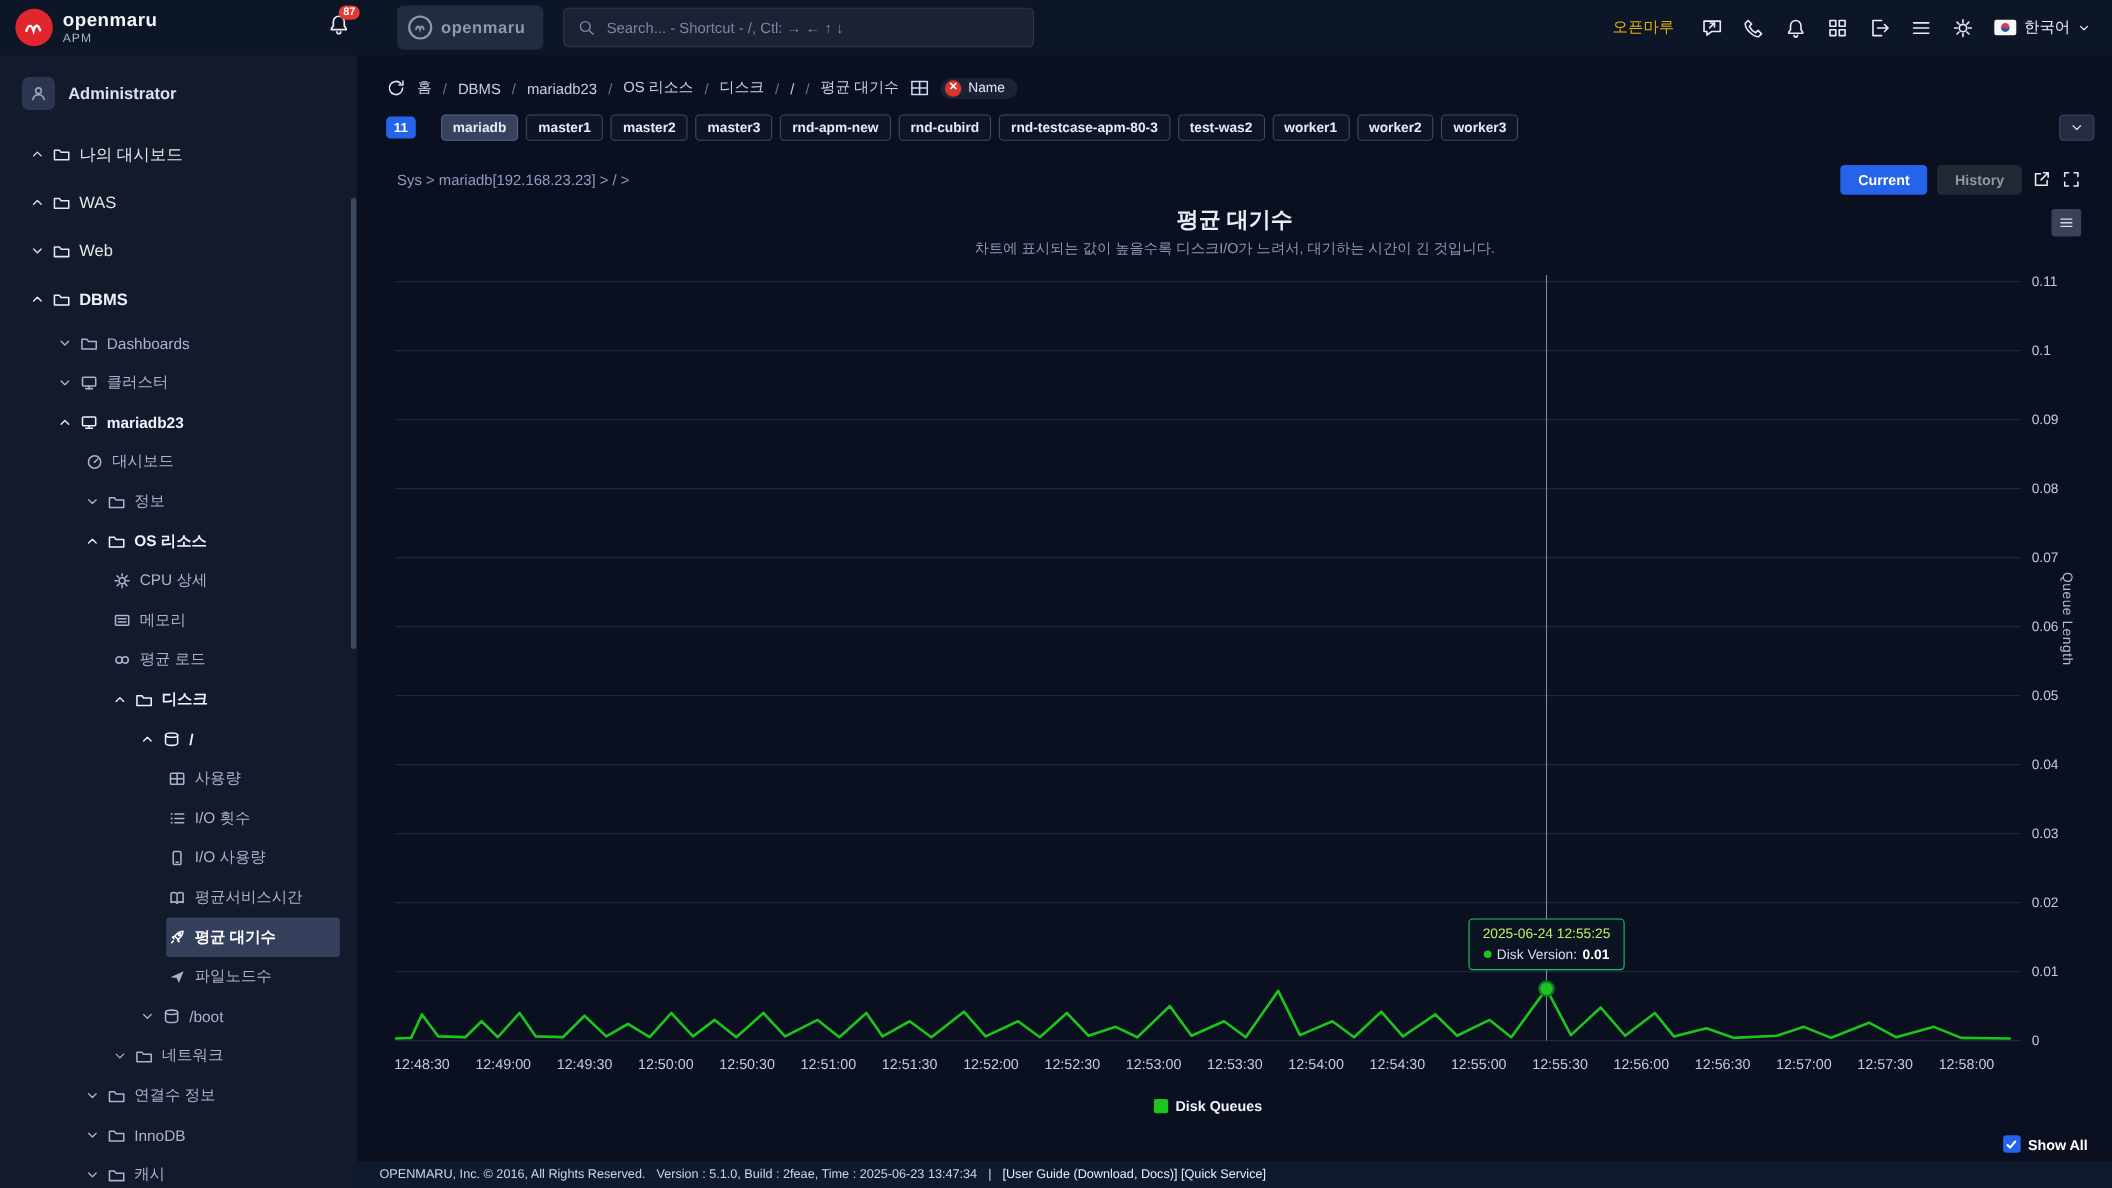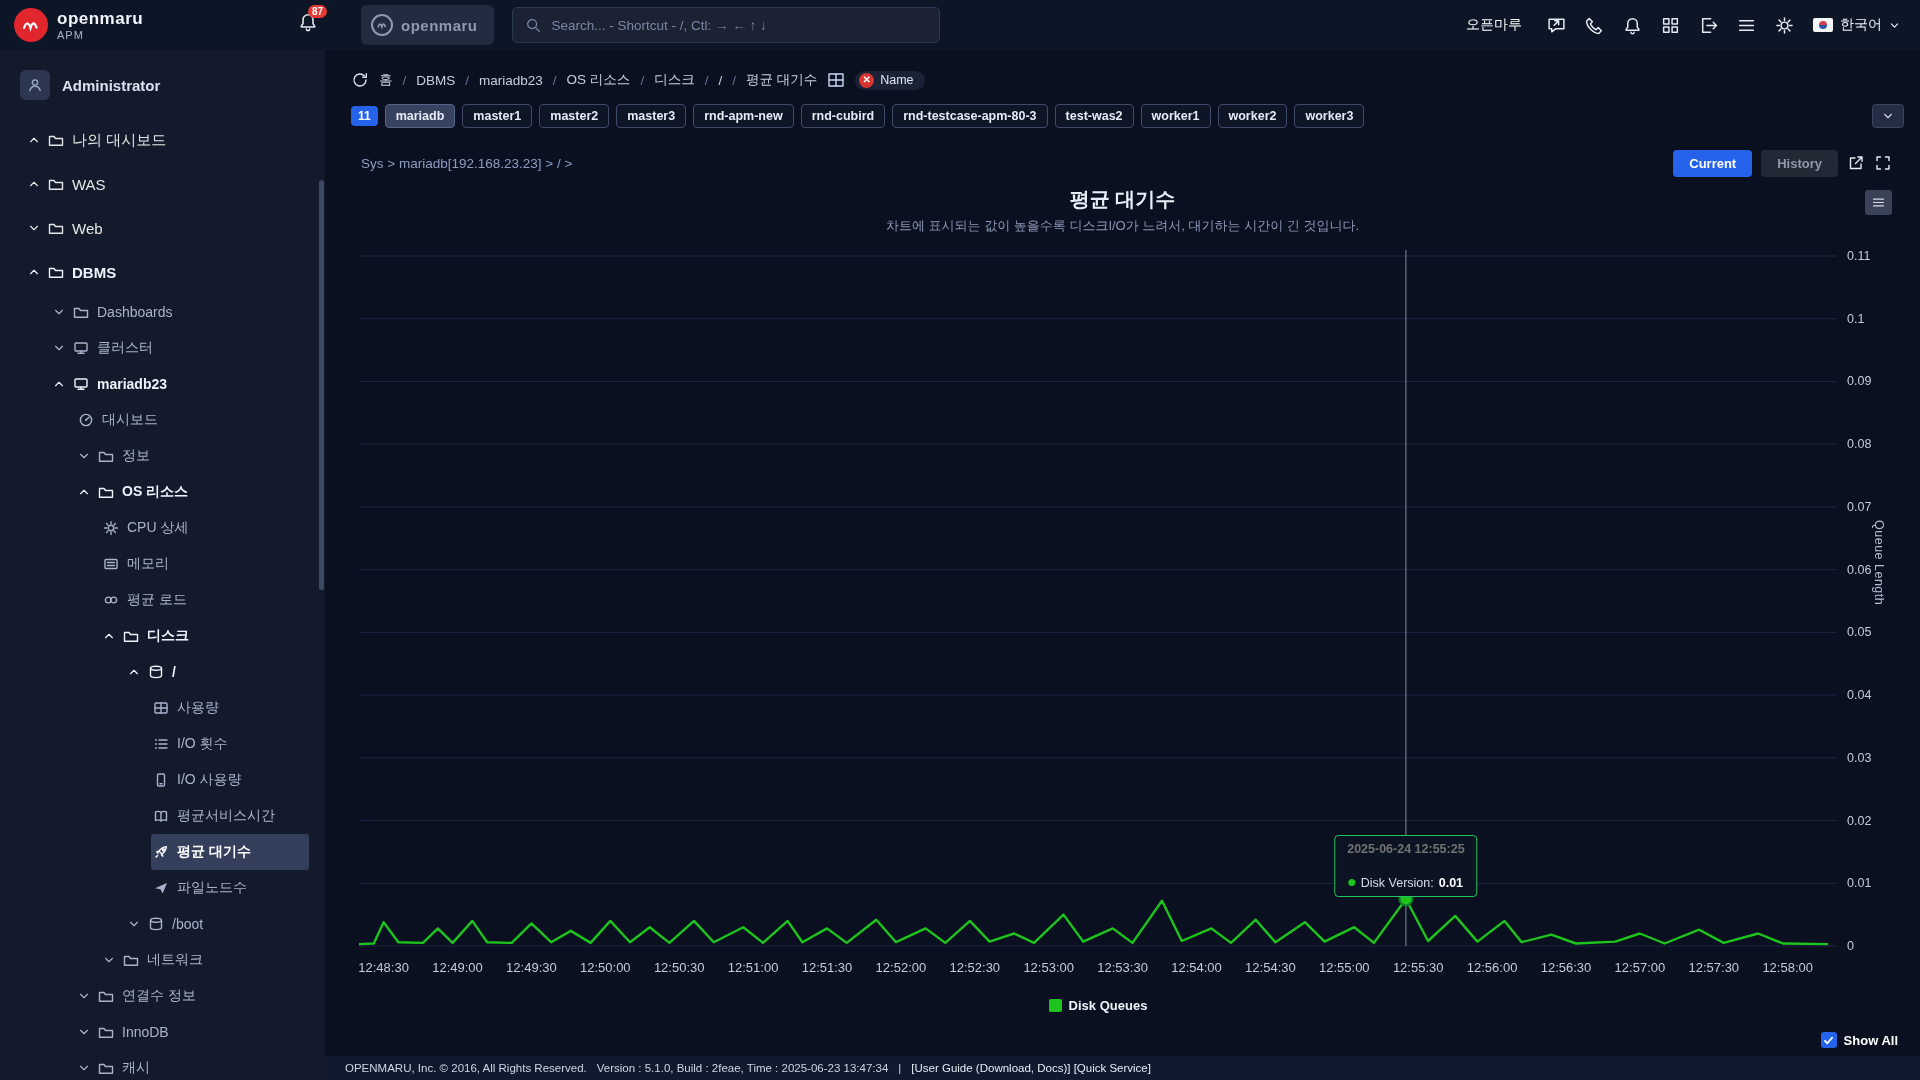--- a/index.html
+++ b/index.html
@@ -27,21 +27,21 @@
     border-radius:9px; padding:1px 4px; min-width:17px; text-align:center; }
   .h-mid { display:flex; align-items:center; gap:18px; margin-left:36px; }
   .peer-widget { height:40px; background:#222b40; border-radius:6px; display:flex; align-items:center; gap:8px; padding:0 16px 0 10px; color:#8e99ad; }
   .peer-widget .pm { width:22px; height:22px; border-radius:50%; border:2px solid #8e99ad; display:flex; align-items:center; justify-content:center; }
   .peer-widget .pm svg { stroke:#8e99ad; stroke-width:2; fill:none; stroke-linecap:round; }
   .peer-name { font-size:15px; font-weight:bold; letter-spacing:.5px; }
   .search-box { width:428px; height:36px; background:#1a2234; border:1px solid #2c3853; border-radius:5px; display:flex; align-items:center; padding:0 12px; gap:9px; color:#7a87a3; }
   .search-box input { background:transparent; border:none; outline:none; color:#aeb9d0; font-size:13.5px; width:100%; font-family:"Liberation Sans",sans-serif; }
   .search-box input::placeholder { color:#7a87a3; }
   .h-right { margin-left:auto; display:flex; align-items:center; gap:19px; padding-right:20px; }
-  .h-user { font-size:14px; color:#ffffff; margin-right:6px; }
+  .h-user { font-size:14px; color:#eab308; margin-right:6px; }
   .h-icon { color:#e7ebf3; cursor:pointer; }
   .h-lang { display:flex; align-items:center; gap:7px; font-size:14px; color:#eef2f9; cursor:pointer; }
   .flag { width:20px; height:14px; background:#f5f6f8; border-radius:2px; position:relative; overflow:hidden; flex:none; }
   .flag .tg { position:absolute; left:6px; top:3px; width:8px; height:8px; border-radius:50%;
     background:linear-gradient(180deg,#d43d4f 50%,#2e55a5 50%); }
 
   
   .sidebar { position:absolute; top:50px; left:0; width:325px; bottom:0; background:#121a2b; overflow:hidden; }
   .side-user { display:flex; align-items:center; gap:12px; padding:20px 16px 18px 20px; }
   .avatar { width:30px; height:30px; border-radius:6px; background:#2c3650; color:#9aa7c2; display:flex; align-items:center; justify-content:center; }
@@ -64,21 +64,21 @@
   .main { position:absolute; left:325px; top:50px; right:0; bottom:24px; background:#0a101f; overflow:hidden; }
 
   .breadcrumb-row { position:absolute; top:16px; left:26px; right:20px; height:28px; display:flex; align-items:center; gap:10px; font-size:13.5px; color:#c6cfe0; }
   .crumb { cursor:pointer; }
   .crumb-sep { color:#667194; }
   .bc-icon { color:#dfe5f0; cursor:pointer; }
   .bc-grid { color:#c9d8f4; cursor:pointer; }
   .name-pill { display:flex; align-items:center; gap:6px; background:#1a2336; border-radius:12px; padding:2px 11px 2px 4px; font-size:12.5px; color:#dfe6f2; cursor:pointer; }
   .name-x { width:15px; height:15px; border-radius:50%; background:#d7352f; color:#fff; font-size:10px; font-weight:bold; display:flex; align-items:center; justify-content:center; line-height:1; }
 
-  .tag-row { position:absolute; top:54px; left:26px; right:16px; display:flex; align-items:center; gap:7px; }
+  .tag-row { position:absolute; top:54px; left:26px; right:16px; display:flex; align-items:center; gap:23px; }
   .tag-count { background:#2563eb; color:#fff; font-size:12px; font-weight:bold; border-radius:4px; padding:3px 7px; }
   .tag-chip { height:24px; display:flex; align-items:center; padding:0 10px; border-radius:4px; font-size:12.5px; font-weight:bold; color:#e6ebf5; background:#0d1526; border:1px solid #3d4a68; cursor:pointer; }
   .tag-chip.sel { background:#37425f; border-color:#55648a; }
   .tag-dd { margin-left:auto; width:32px; height:24px; background:#232c42; border:1px solid #3a4763; border-radius:4px; display:flex; align-items:center; justify-content:center; color:#cfd6e6; cursor:pointer; }
   .tag-dd svg { width:12px; height:12px; }
 
   .context-row { position:absolute; top:98px; left:36px; right:28px; height:30px; display:flex; align-items:center; font-size:13.5px; color:#8c9dc2; }
   .ctx-actions { margin-left:auto; display:flex; align-items:center; gap:9px; }
   .btn { border:none; border-radius:4px; padding:6px 16px; font-size:13px; font-weight:bold; cursor:pointer; font-family:"Liberation Sans",sans-serif; }
   .btn-current { background:#2563eb; color:#fff; }
@@ -88,21 +88,21 @@
   .chart-wrap { position:absolute; top:136px; left:0; right:0; height:870px; }
   .chart-title { text-align:center; font-size:20px; font-weight:bold; color:#e8edf7; height:26px; }
   .chart-subtitle { text-align:center; font-size:13px; color:#8d99b8; margin-top:5px; height:18px; }
   .chart-menu { position:absolute; right:28px; top:4px; width:27px; height:25px; background:#3a4257; border:none; border-radius:3px; display:flex; align-items:center; justify-content:center; color:#d6dce8; cursor:pointer; }
   .chart-menu svg { width:15px; height:15px; }
   .chart-area { position:absolute; left:0; top:64px; right:0; height:790px; }
   #chart-svg { position:absolute; left:34px; top:0; }
   #chart-svg text { font-family:"Liberation Sans", sans-serif; }
   .ylabel { position:absolute; right:34px; top:270px; writing-mode:vertical-rl; font-size:12.5px; color:#b6bfd2; letter-spacing:.5px; }
   .tooltip { position:absolute; transform:translateX(-50%); background:#0c1322; border:1px solid #21c45d; border-radius:4px; padding:6px 12px; text-align:center; z-index:3; font-size:12.5px; white-space:nowrap; }
-  .tt-date { font-weight:bold; color:#737373; margin-bottom:20px; }
+  .tt-date { font-weight:normal; color:#bef264; margin-bottom:5px; }
   .tt-line { color:#d7dee9; display:flex; align-items:center; gap:5px; justify-content:center; }
   .tt-dot { width:7px; height:7px; border-radius:50%; display:inline-block; }
   .tt-val { font-weight:bold; color:#fff; }
   .legend { position:absolute; left:34px; top:748px; width:1478px; display:flex; align-items:center; justify-content:center; gap:7px; font-size:13px; font-weight:bold; color:#f0f3fa; cursor:pointer; }
   .legend-swatch { width:13px; height:13px; border-radius:2px; }
 
   .show-all { position:absolute; right:22px; bottom:8px; display:flex; align-items:center; gap:7px; font-size:13px; font-weight:bold; color:#fff; cursor:pointer; }
   .checkbox { width:16px; height:16px; background:#2563eb; border-radius:3px; display:flex; align-items:center; justify-content:center; color:#fff; }
   .checkbox svg { width:11px; height:11px; stroke:#fff; stroke-width:2.4; fill:none; stroke-linecap:round; stroke-linejoin:round; }
 </style>

